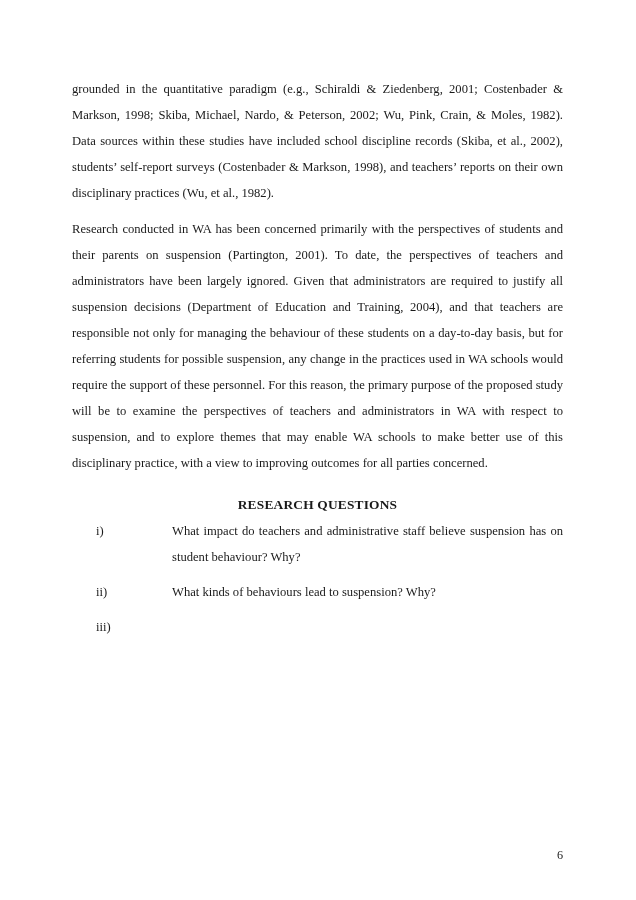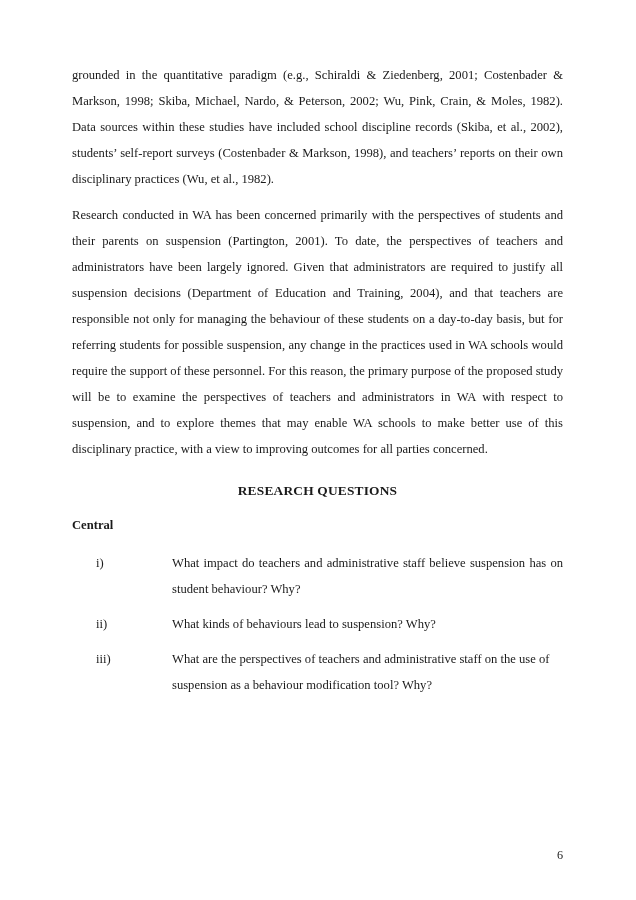--- a/index.html
+++ b/index.html
@@ -19,37 +19,37 @@
     position: absolute;
     left: 0;
     top: 0;
     width: 636px;
     height: 900px;
     background: #ffffff;
   }
   .content {
     position: absolute;
     left: 72px;
-    top: 62px;
+    top: 76px;
     width: 491px;
   }
   p.para {
     margin: 0 0 10px 0;
     font-size: 12.6px;
     line-height: 26px;
     text-align: justify;
     text-justify: inter-word;
     -webkit-hyphens: none;
     hyphens: none;
   }
   p.para:last-child {
     margin-bottom: 0;
   }
   .section-title {
-    margin: 16px 0 8px 0;
+    margin: 16px 0 0 0;
     font-size: 13.4px;
     line-height: 26px;
     font-weight: bold;
     text-align: center;
     letter-spacing: 0.2px;
   }
   .sub-head {
     margin: 0 0 12px 0;
     font-size: 12.6px;
     line-height: 26px;
@@ -106,36 +106,34 @@
 
 <div class="page">
   <div class="content">
 
     <p class="para">grounded in the quantitative paradigm (e.g., Schiraldi &amp; Ziedenberg, 2001; Costenbader &amp; Markson, 1998; Skiba, Michael, Nardo, &amp; Peterson, 2002; Wu, Pink, Crain, &amp; Moles, 1982). Data sources within these studies have included school discipline records (Skiba, et al., 2002), students’ self-report surveys (Costenbader &amp; Markson, 1998), and teachers’ reports on their own disciplinary practices (Wu, et al., 1982).</p>
 
     <p class="para">Research conducted in WA has been concerned primarily with the perspectives of students and their parents on suspension (Partington, 2001). To date, the perspectives of teachers and administrators have been largely ignored. Given that administrators are required to justify all suspension decisions (Department of Education and Training, 2004), and that teachers are responsible not only for managing the behaviour of these students on a day-to-day basis, but for referring students for possible suspension, any change in the practices used in WA schools would require the support of these personnel. For this reason, the primary purpose of the proposed study will be to examine the perspectives of teachers and administrators in WA with respect to suspension, and to explore themes that may enable WA schools to make better use of this disciplinary practice, with a view to improving outcomes for all parties concerned.</p>
 
     <h2 class="section-title">RESEARCH QUESTIONS</h2>
 
-    <h3 class="sub-head">Central</h3>
 
 
 
 
     <ol class="qlist">
       <li class="qitem">
         <span class="qmarker">i)</span>
         <span class="qtext justified">What impact do teachers and administrative staff believe suspension has on student behaviour? Why?</span>
       </li>
       <li class="qitem">
         <span class="qmarker">ii)</span>
         <span class="qtext leftaligned">What kinds of behaviours lead to suspension? Why?</span>
       </li>
       <li class="qitem">
         <span class="qmarker">iii)</span>
-        <span class="qtext leftaligned">What are the perspectives of teachers and administrative staff on the use of suspension as a behaviour modification tool? Why?</span>
       </li>
     </ol>
 
   </div>
 
   <div class="page-number">6</div>
 </div>
 
 </body></html>

